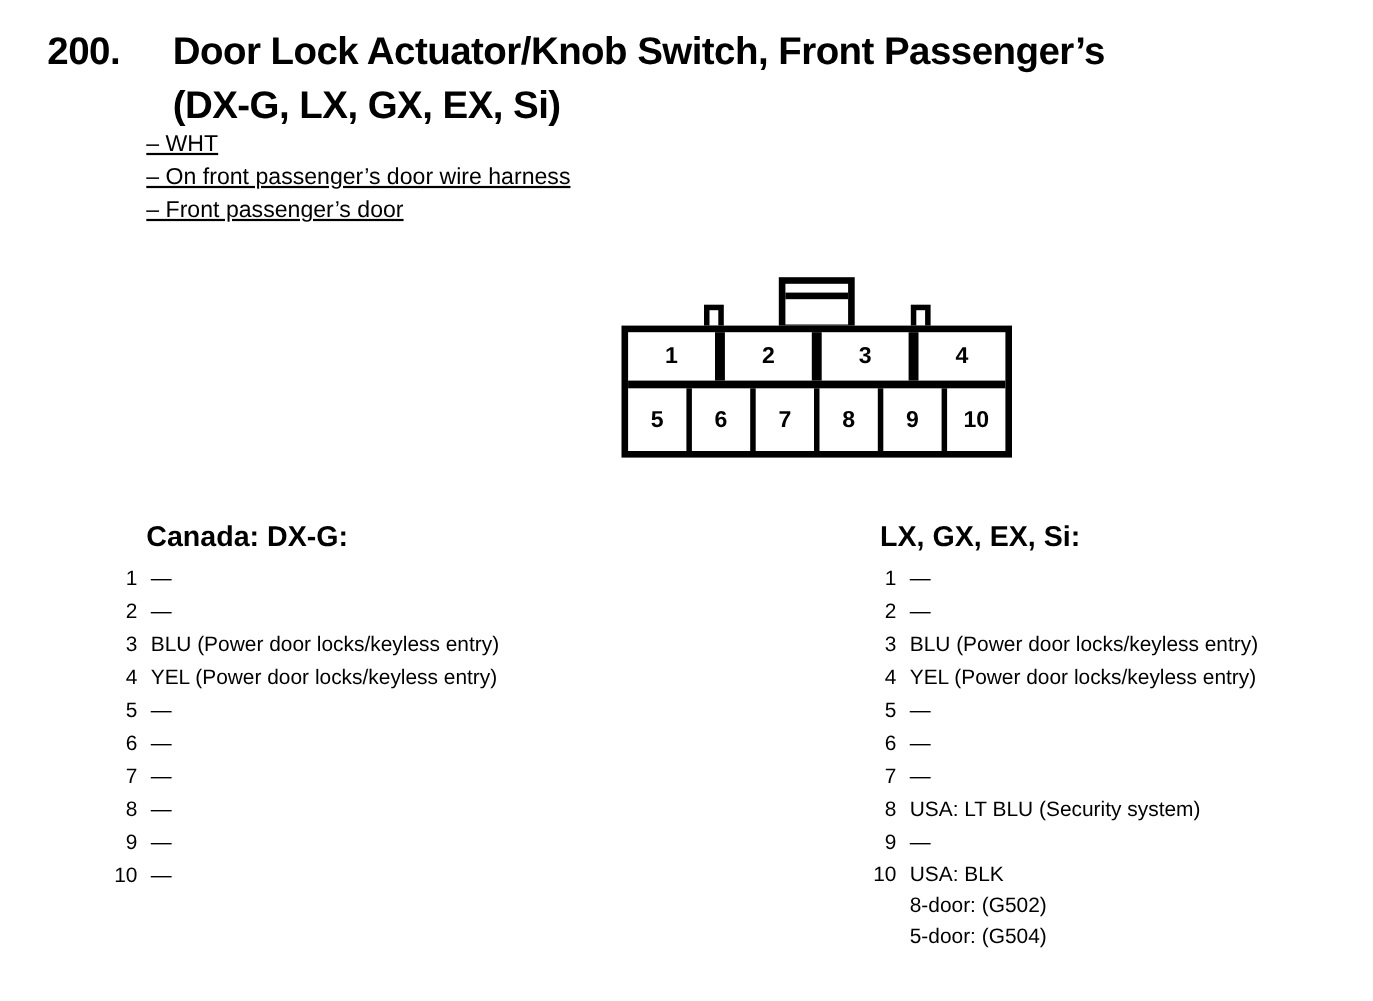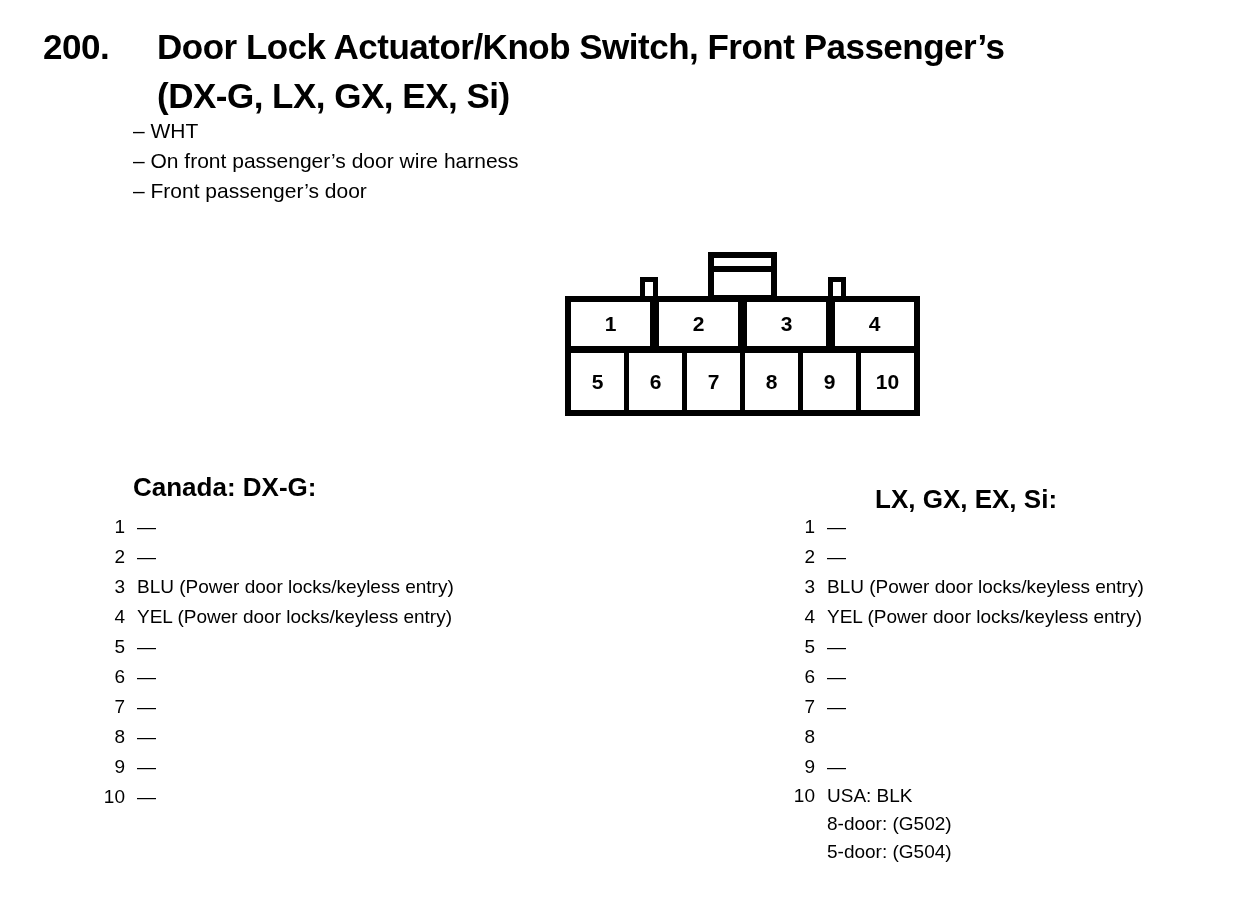--- a/index.html
+++ b/index.html
@@ -24,20 +24,21 @@
     white-space:nowrap;
     gap:24px;
   }
   .t-num { width:90px; flex:0 0 90px; }
 
   
   .notes {
     position:absolute; left:133px; top:116px;
     font-size:21px; line-height:30px;
     white-space:nowrap;
+    text-decoration:underline;
   }
 
   
   .connector { position:absolute; left:565px; top:252px; width:355px; height:164px; }
   .ctab {
     position:absolute; left:143px; top:0; width:69px; height:49px;
     border:6px solid var(--ink); background:var(--paper);
   }
   .ctab-line { position:absolute; left:0; right:0; top:8px; height:6px; background:var(--ink); }
   .stab {
@@ -60,21 +61,21 @@
   }
   .crow.top .ccell + .ccell { border-left:9px solid var(--ink); }
   .crow.bottom .ccell + .ccell { border-left:5px solid var(--ink); }
 
   
   .col-heading {
     position:absolute; top:472px;
     font-weight:bold; font-size:26px; white-space:nowrap;
   }
   .heading-left  { left:133px;text-align:center; }
-  .heading-right { left:875px;margin-top:12px; }
+  .heading-right { left:800px; }
 
   .pin-list {
     position:absolute; top:512px;
     font-size:19px; line-height:30px;
     white-space:nowrap;
   }
   .pin-list-left  { left:98px; }
   .pin-list-right { left:788px; }
 
   .pin-row { display:flex; }
@@ -196,20 +197,21 @@
     <div class="pin-row">
       <span class="pin-num">6</span>
       <span class="pin-val">—</span>
     </div>
     <div class="pin-row">
       <span class="pin-num">7</span>
       <span class="pin-val">—</span>
     </div>
     <div class="pin-row">
       <span class="pin-num">8</span>
+      <span class="pin-val">USA: LT BLU (Security system)</span>
     </div>
     <div class="pin-row">
       <span class="pin-num">9</span>
       <span class="pin-val">—</span>
     </div>
     <div class="pin-row multi">
       <span class="pin-num">10</span>
       <span class="pin-val">
         <span class="line">USA: BLK</span>
         <span class="line">8-door: (G502)</span>

